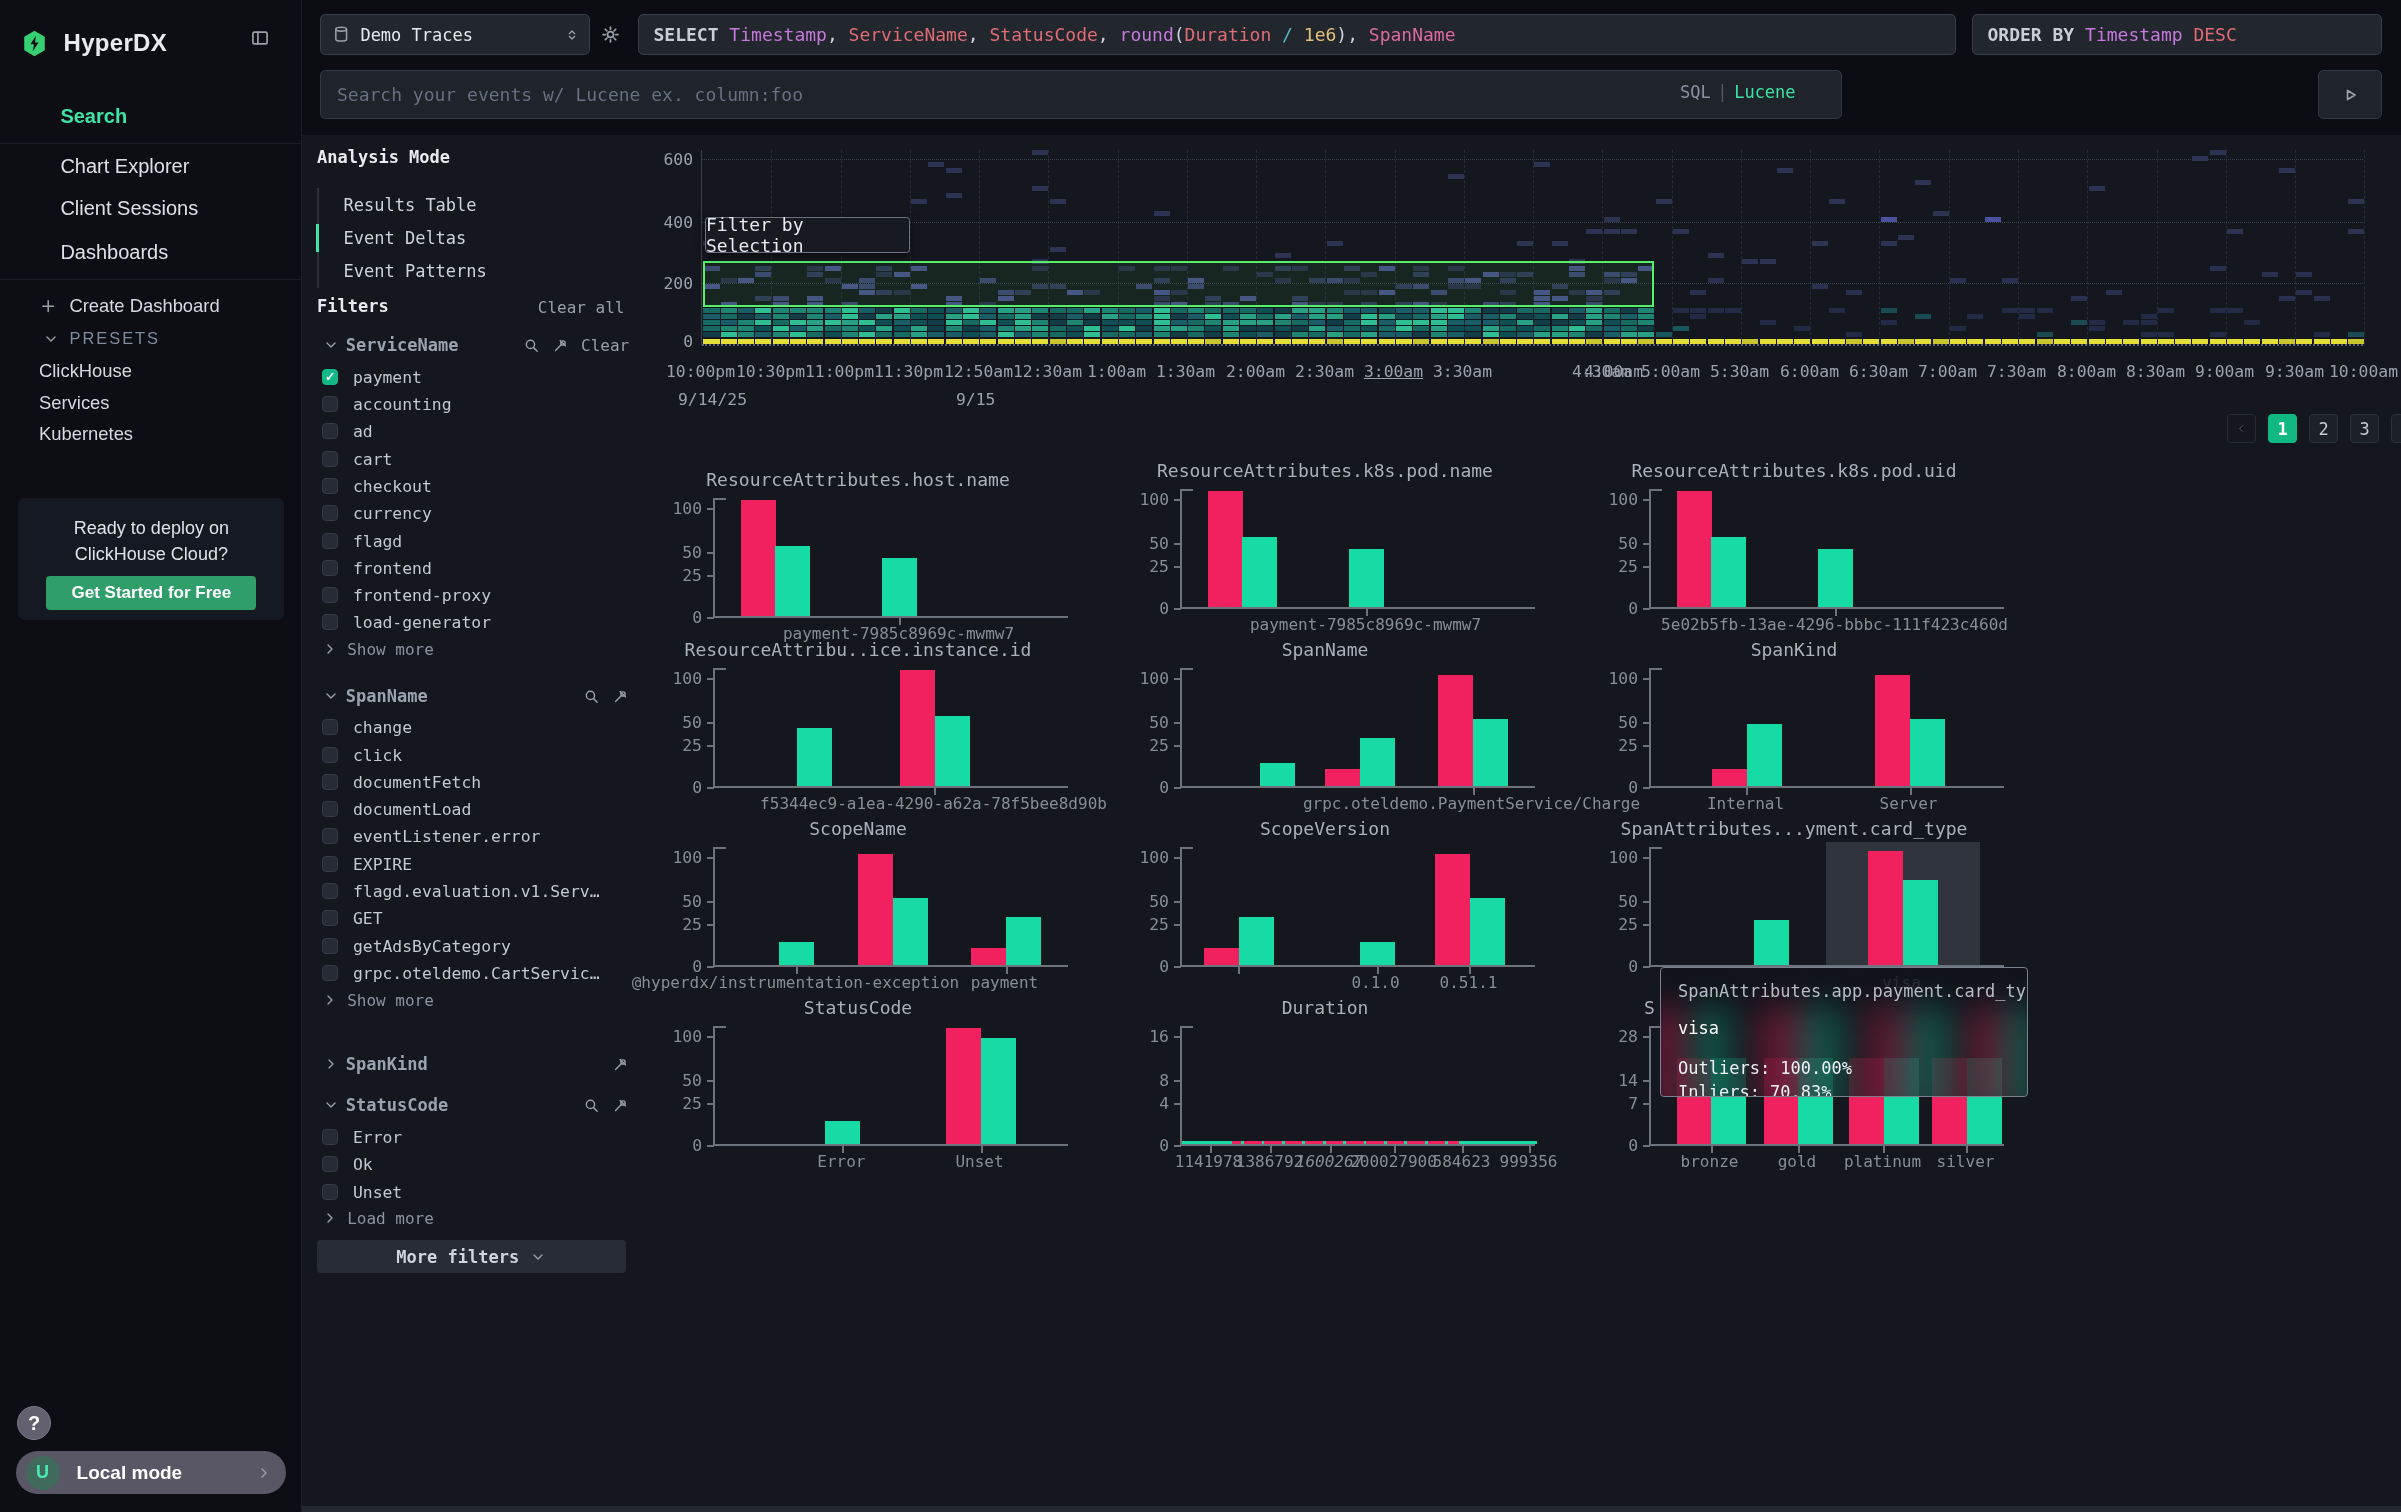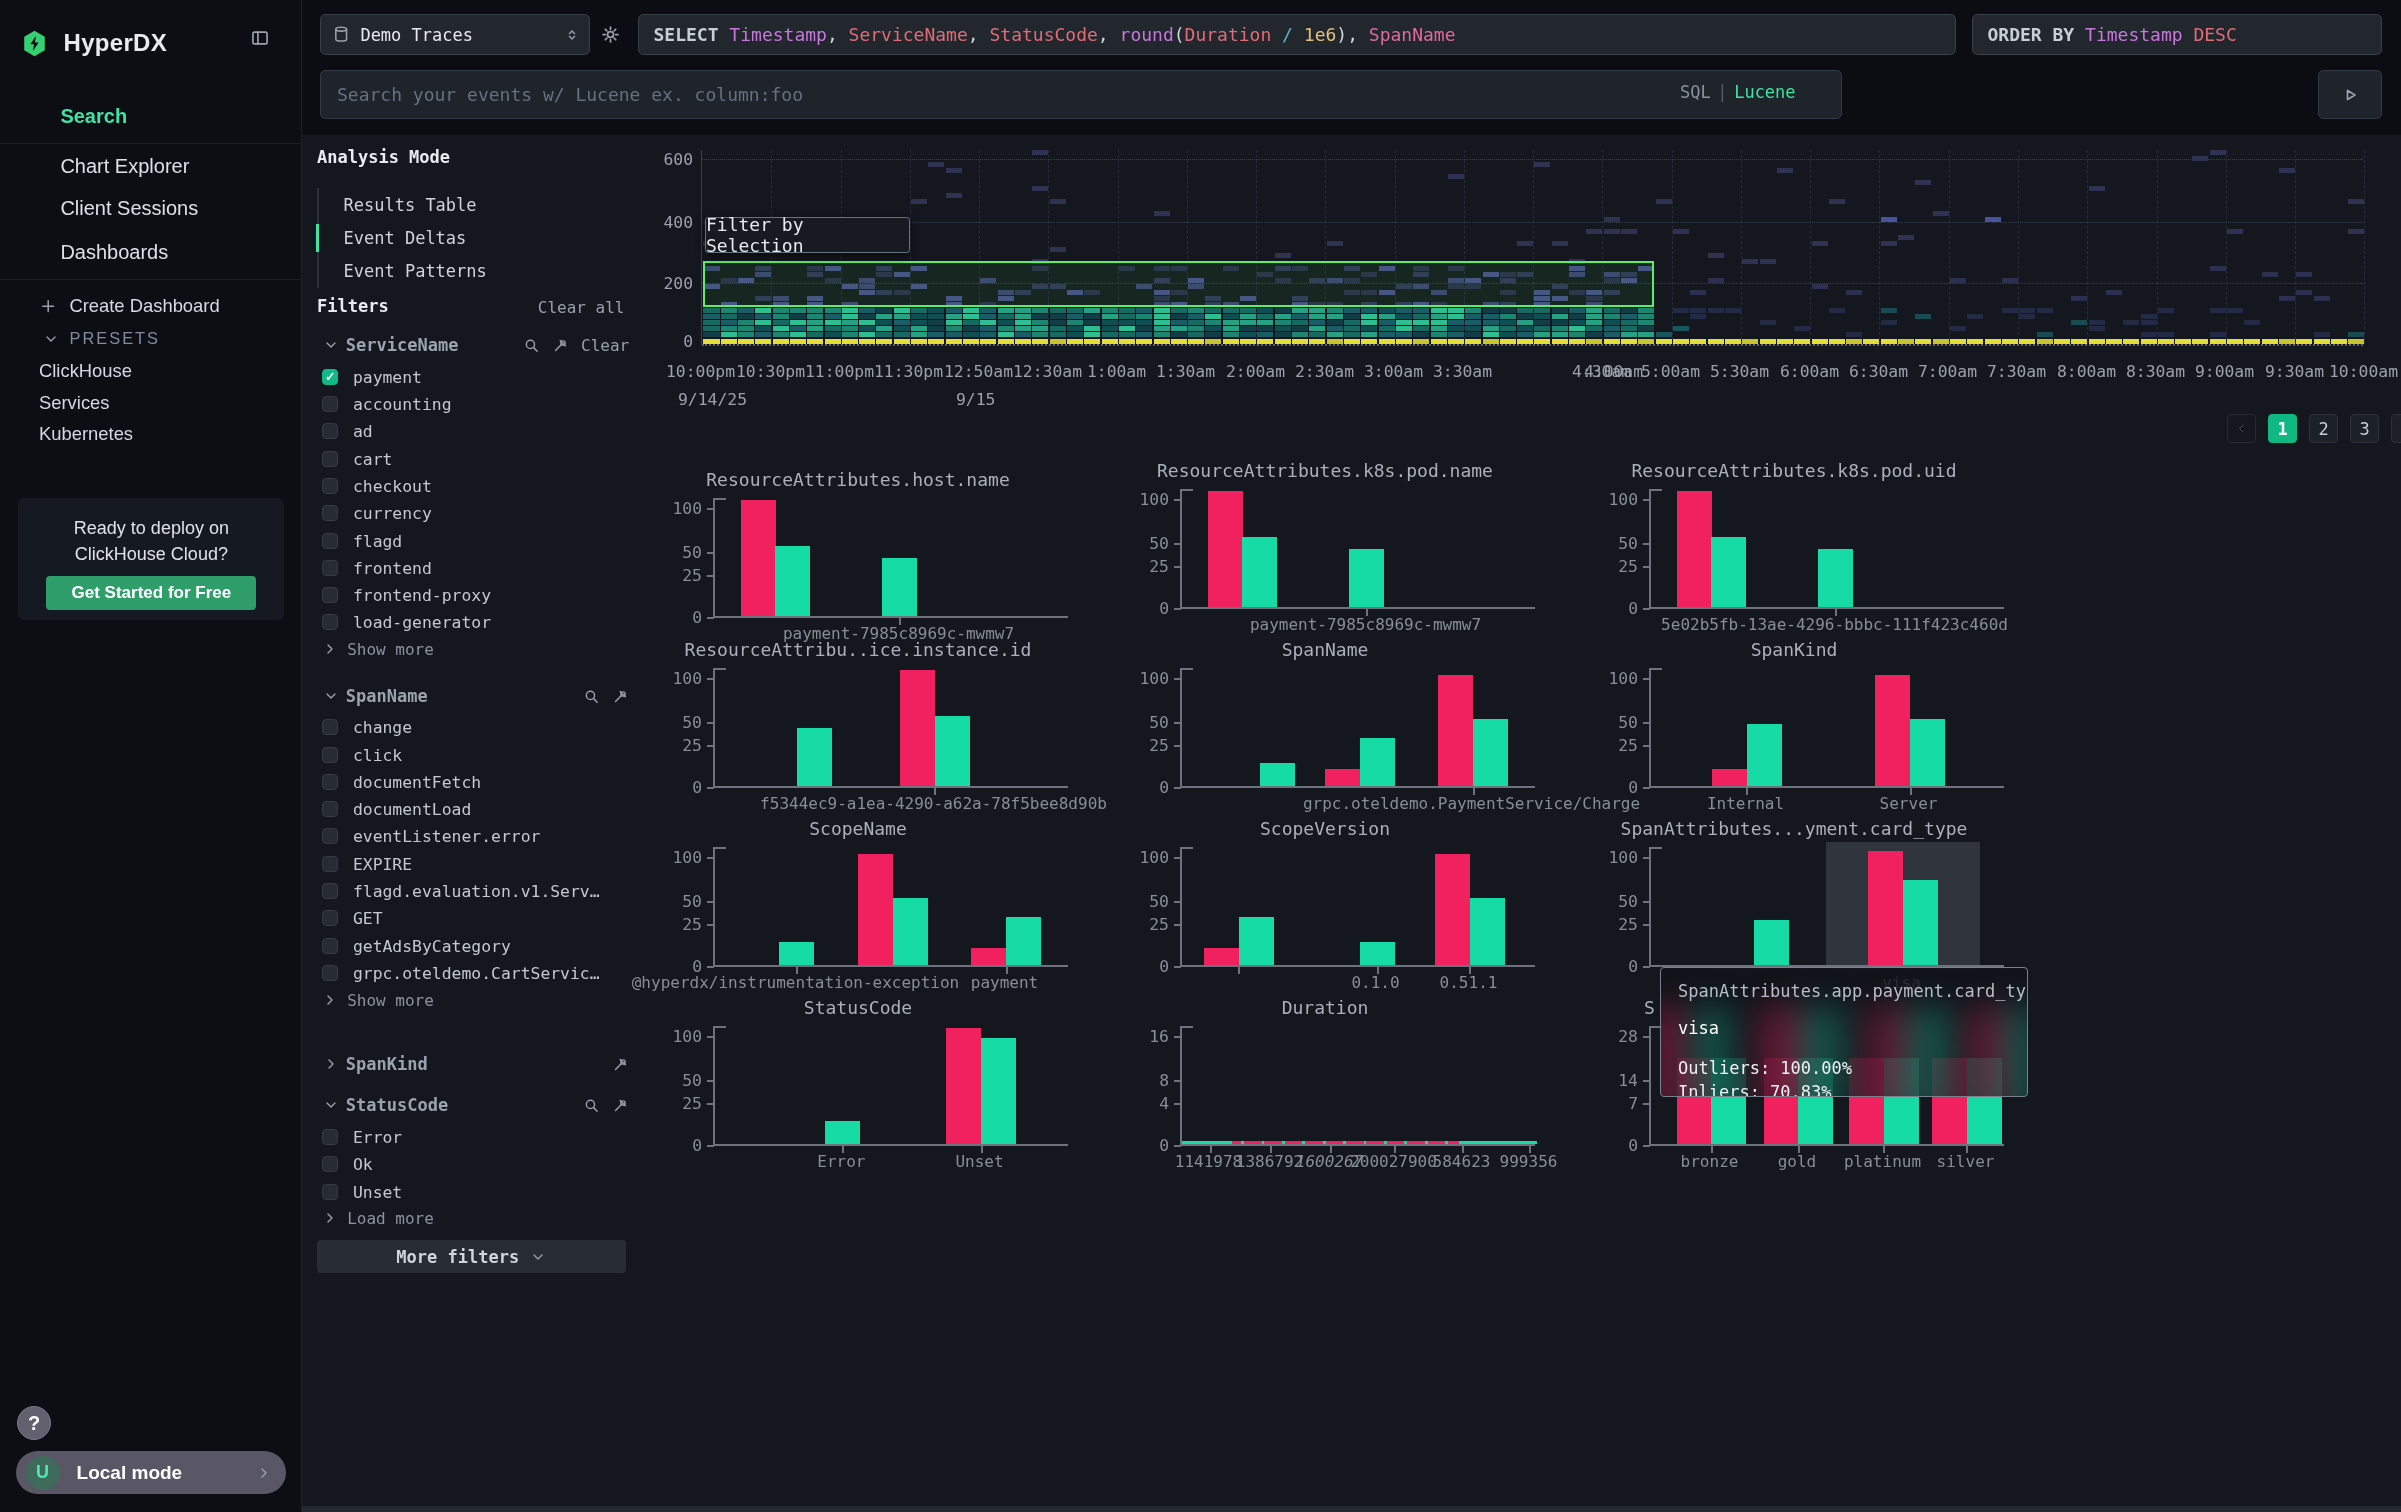--- a/index.html
+++ b/index.html
@@ -1075,21 +1075,21 @@
         <div class="hm-xlab" style="left: 62px;">10:00pm</div>
         <div class="hm-xlab" style="left: 132px;">10:30pm</div>
         <div class="hm-xlab" style="left: 201px;">11:00pm</div>
         <div class="hm-xlab" style="left: 270px;">11:30pm</div>
         <div class="hm-xlab" style="left: 340px;">12:50am</div>
         <div class="hm-xlab" style="left: 409px;">12:30am</div>
         <div class="hm-xlab" style="left: 478px;">1:00am</div>
         <div class="hm-xlab" style="left: 547px;">1:30am</div>
         <div class="hm-xlab" style="left: 617px;">2:00am</div>
         <div class="hm-xlab" style="left: 686px;">2:30am</div>
-        <div class="hm-xlab" style="left: 755px;">3:00am</div>
+        <div class="hm-xlab" style="left: 755px; text-decoration: underline;">3:00am</div>
         <div class="hm-xlab" style="left: 824px;">3:30am</div>
         <div class="hm-xlab" style="left: 894px; margin-left: 28px;">4:00am</div>
         <div class="hm-xlab" style="left: 963px;">4:30am</div>
         <div class="hm-xlab" style="left: 1032px;">5:00am</div>
         <div class="hm-xlab" style="left: 1101px;">5:30am</div>
         <div class="hm-xlab" style="left: 1171px;">6:00am</div>
         <div class="hm-xlab" style="left: 1240px;">6:30am</div>
         <div class="hm-xlab" style="left: 1309px;">7:00am</div>
         <div class="hm-xlab" style="left: 1378px;">7:30am</div>
         <div class="hm-xlab" style="left: 1448px;">8:00am</div>

